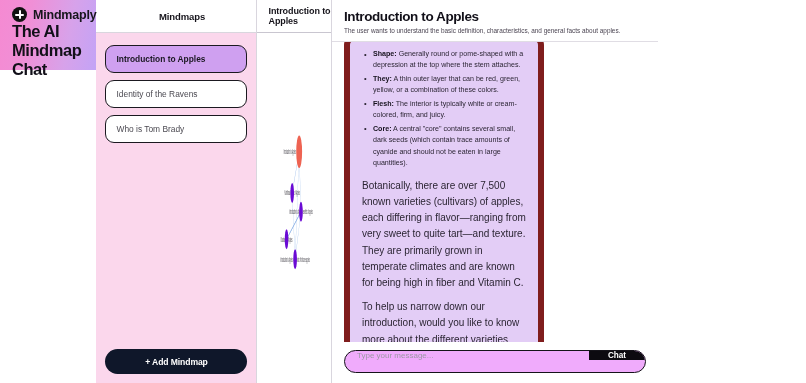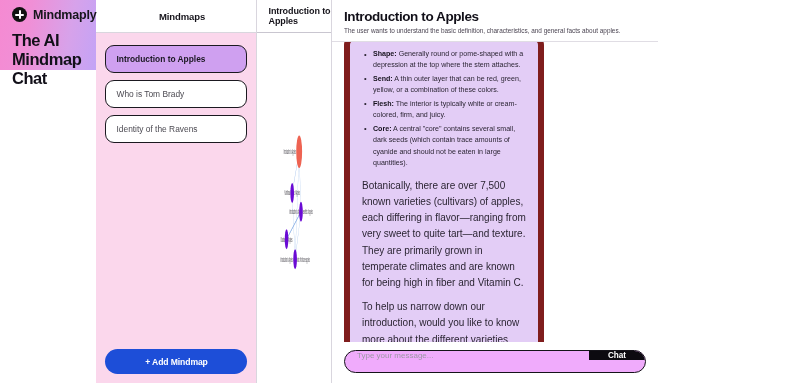--- a/index.html
+++ b/index.html
@@ -23,21 +23,21 @@
     width: 15px; height: 15px; border-radius: 50%;
     background: #111; position: relative; flex: 0 0 15px;
   }
   .brand-mark::before, .brand-mark::after {
     content: ""; position: absolute; background: #fff; border-radius: 1px;
   }
   .brand-mark::before { left: 3.2px; top: 6.8px; width: 8.6px; height: 1.8px; }
   .brand-mark::after { top: 3.2px; left: 6.8px; height: 8.6px; width: 1.8px; }
   .brand-name { font-size: 12.5px; font-weight: bold; color: #17161c; letter-spacing: -0.2px; }
   .header-title {
-    margin-top: 9px; font-size: 16.5px; font-weight: bold;
+    font-size: 16.5px; font-weight: bold;
     color: #121019; letter-spacing: -0.45px;
   }
   .header-sub { margin-top: 3px; font-size: 7.6px; color: #3d3548; letter-spacing: 0.02px; }
 
   
   .body { flex: 1 1 auto; display: flex; min-height: 0; }
 
   
   .sidebar {
     width: 161px; flex: 0 0 161px;
@@ -55,21 +55,21 @@
   .mindmap-item {
     height: 28px; border-radius: 9px;
     border: 1.3px solid #1b1920; background: #ffffff;
     display: flex; align-items: center; padding-left: 10px;
     font-size: 8.4px; color: #4c4a52; cursor: pointer;
   }
   .mindmap-item.active { background: #cfa0f0; color: #1b1822; font-weight: bold; }
   .sidebar-foot { flex: 0 0 auto; padding: 0 9px 9px 9px; }
   .add-btn {
     width: 100%; height: 25px; border-radius: 13px; border: none;
-    background: #1d4ed8; color: #fff;
+    background: #0f172a; color: #fff;
     font-size: 8.6px; font-weight: bold; font-family: inherit;
     cursor: pointer; letter-spacing: -0.1px;
   }
 
   
   .center {
     flex: 1 1 auto; min-width: 0; display: flex; flex-direction: column;
     border-right: 1px solid #d9d6de; background: #fff;
   }
   .center-head {
@@ -142,24 +142,24 @@
 
     <div class="sidebar">
       <div class="sidebar-head">
         <span class="sidebar-head-title">Mindmaps</span>
       </div>
       <div class="sidebar-list">
         <div class="mindmap-item active">
           <span>Introduction to Apples</span>
         </div>
         <div class="mindmap-item">
+          <span>Identity of the Ravens</span>
+        </div>
+        <div class="mindmap-item">
           <span>Who is Tom Brady</span>
-        </div>
-        <div class="mindmap-item">
-          <span>Identity of the Ravens</span>
         </div>
       </div>
       <div class="sidebar-foot">
         <button class="add-btn">+ Add Mindmap</button>
       </div>
     </div>
 
     <div class="center">
       <div class="center-head">
         <span class="center-head-title">Introduction to Apples</span>
@@ -190,21 +190,21 @@
     <div class="chat">
       <div class="chat-head">
         <div class="chat-title">Introduction to Apples</div>
         <div class="chat-sub">The user wants to understand the basic definition, characteristics, and general facts about apples.</div>
       </div>
 
       <div class="chat-scroll">
         <div class="bubble">
           <ul class="bullets" id="bullet-list">
               <li><b>Shape:</b> Generally round or pome-shaped with a depression at the top where the stem attaches.</li>
-              <li><b>Send:</b> A thin outer layer that can be red, green, yellow, or a combination of these colors.</li>
+              <li><b>They:</b> A thin outer layer that can be red, green, yellow, or a combination of these colors.</li>
               <li><b>Flesh:</b> The interior is typically white or cream-colored, firm, and juicy.</li>
               <li><b>Core:</b> A central "core" contains several small, dark seeds (which contain trace amounts of cyanide and should not be eaten in large quantities).</li>
             </ul>
           <p class="para">Botanically, there are over 7,500 known varieties (cultivars) of apples, each differing in flavor—ranging from very sweet to quite tart—and texture. They are primarily grown in temperate climates and are known for being high in fiber and Vitamin C.</p>
           <p class="para">To help us narrow down our introduction, would you like to know more about the different varieties available, or are you interested in the specific nutritional profile of a typical apple?</p>
         </div>
 
       </div>
 
       <div class="composer">

